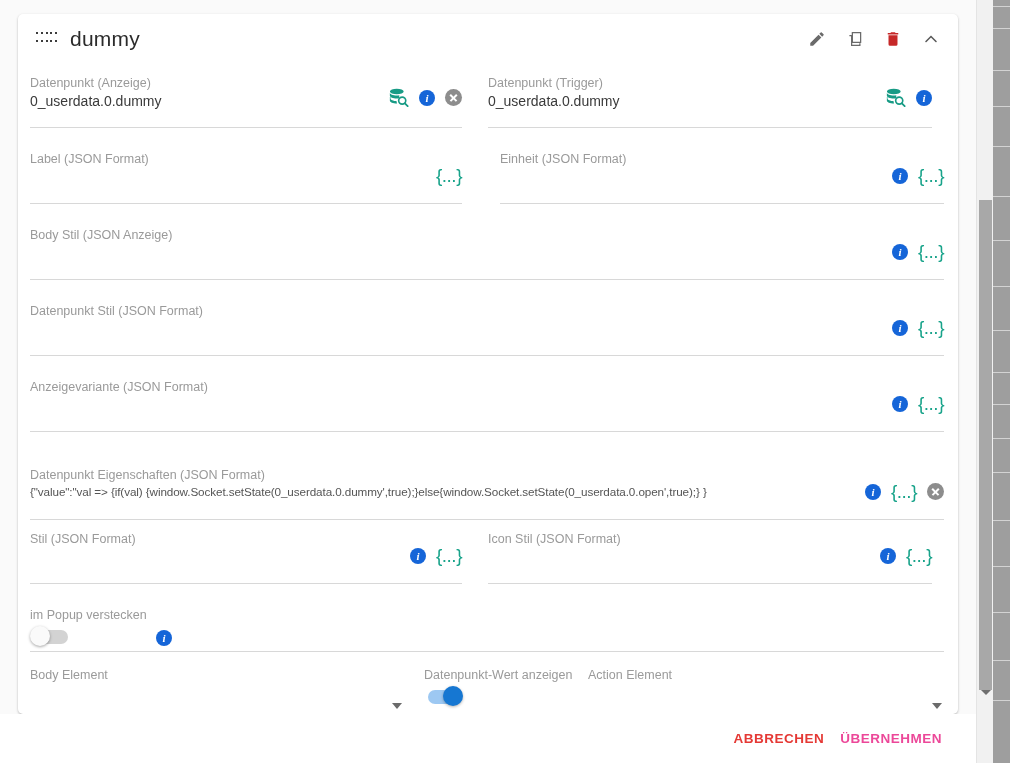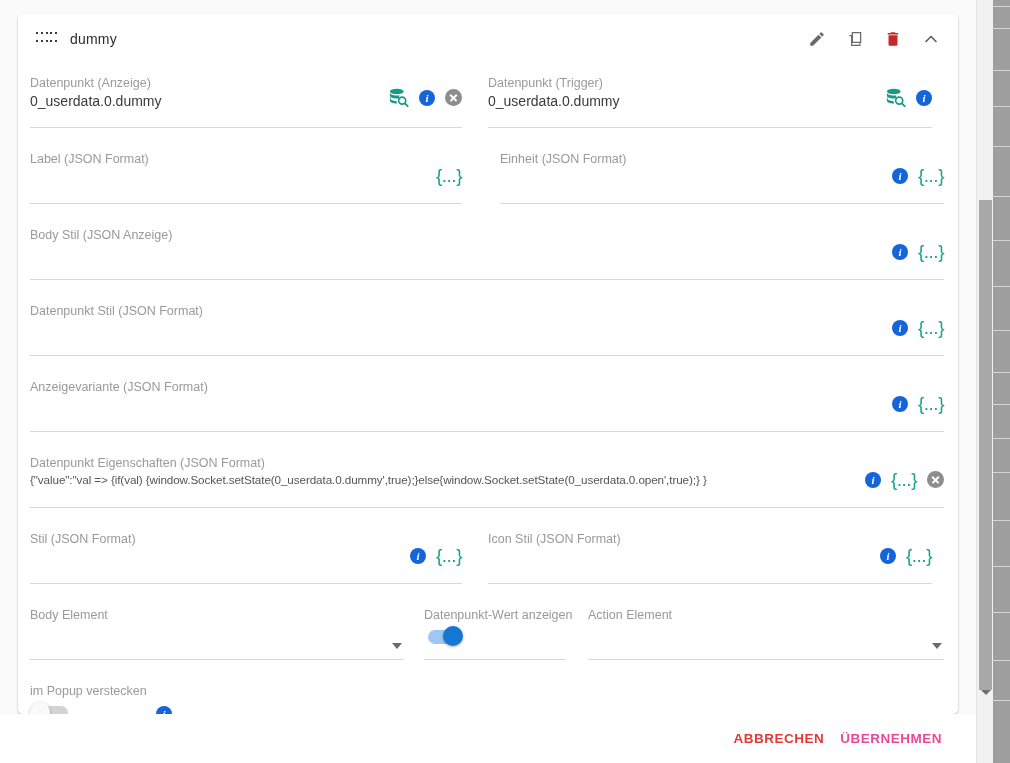--- a/index.html
+++ b/index.html
@@ -64,21 +64,21 @@
     position: relative; height: 50px;
     display: flex; align-items: center;
     padding: 0 14px 0 18px;
   }
   .drag-handle {
     width: 22px; height: 14px;
     display: grid; grid-template-columns: repeat(5, 1fr); grid-template-rows: repeat(2, 1fr);
     gap: 2px 2px; margin-right: 12px; cursor: move; flex: 0 0 auto;
   }
   .drag-handle i { display: block; width: 2px; height: 2px; background: #3c3c3c; border-radius: 0; }
-  .card-title { font-size: 14px; color: #2b2b2b; letter-spacing: .2px; }
+  .card-title { font-size: 21px; color: #2b2b2b; letter-spacing: .2px; }
   .header-actions { margin-left: auto; display: flex; align-items: center; gap: 12px; }
   .hdr-btn {
     width: 26px; height: 26px; display: flex; align-items: center; justify-content: center;
     cursor: pointer; background: none; border: 0; padding: 0;
   }
 
   
   .form-body { padding: 0 0 0 0; position: relative; }
 
   .row { display: flex; position: relative; }
@@ -349,21 +349,21 @@
               <span class="field-label">Anzeigevariante (JSON Format)</span>
               <span class="field-value"></span>
               <span class="field-icons" style="top:14px;">
                 <span class="ico ico-info">i</span>
                 <span class="ico ico-json">{...}</span>
               </span>
             </div>
           </div>
         </div>
 
-        <div class="row" style="height:76px;">
+        <div class="row" style="height:76px;align-items:flex-end;">
           <div class="field" style="width:940px; padding:12px 14px 0 12px;">
             <div class="field-inner" style="height:52px;">
               <span class="field-label">Datenpunkt Eigenschaften (JSON Format)</span>
               <span class="field-value small">{"value":"val =&gt; {if(val) {window.Socket.setState(0_userdata.0.dummy',true);}else{window.Socket.setState(0_userdata.0.open',true);} }</span>
               <span class="field-icons" style="top:14px;">
                 <span class="ico ico-info">i</span>
                 <span class="ico ico-json">{...}</span>
                 <span class="ico ico-clear"></span>
               </span>
             </div>
@@ -382,69 +382,69 @@
             </div>
           </div>
           <div class="field" style="width:470px; padding:12px 14px 0 12px;">
             <div class="field-inner" style="height:52px;">
               <span class="field-label">Icon Stil (JSON Format)</span>
               <span class="field-value"></span>
               <span class="field-icons" style="top:14px;">
                 <span class="ico ico-info">i</span>
                 <span class="ico ico-json">{...}</span>
               </span>
-            </div>
-          </div>
-        </div>
-
-        <div class="row" style="height:76px;">
-          <div class="field select-field" style="width:400px; padding:12px 14px 0 12px;">
-            <div class="field-inner" style="height:52px;">
-              <span class="field-label">Body Element</span>
-              <span class="field-value"></span>
-              <span class="select-arrow"></span>
-            </div>
-          </div>
-
-          <div class="field" style="width:158px; padding:12px 10px 0 6px;">
-            <div class="field-inner" style="height:52px;">
-              <span class="field-label">Datenpunkt-Wert anzeigen</span>
-              <span style="position:absolute; left:0; top:18px;">
-                <span class="toggle on">
-                  <span class="track"></span><span class="knob"></span>
-                </span>
-              </span>
-            </div>
-          </div>
-
-          <div class="field select-field" style="width:382px; padding:12px 14px 0 12px;">
-            <div class="field-inner" style="height:52px;">
-              <span class="field-label">Action Element</span>
-              <span class="field-value"></span>
-              <span class="select-arrow"></span>
             </div>
           </div>
         </div>
 
         <div class="row" style="height:60px;">
           <div class="field" style="width:940px; padding:12px 14px 0 12px;">
             <div class="field-inner" style="height:44px;">
               <span class="field-label">im Popup verstecken</span>
               <span style="position:absolute; left:0; top:18px;">
                 <span class="toggle">
                   <span class="track"></span><span class="knob"></span>
                 </span>
               </span>
               <span style="position:absolute; left:126px; top:20px;">
                 <span class="ico ico-info">i</span>
               </span>
             </div>
           </div>
         </div>
 
+        <div class="row" style="height:76px;">
+          <div class="field select-field" style="width:400px; padding:12px 14px 0 12px;">
+            <div class="field-inner" style="height:52px;">
+              <span class="field-label">Body Element</span>
+              <span class="field-value"></span>
+              <span class="select-arrow"></span>
+            </div>
+          </div>
+
+          <div class="field" style="width:158px; padding:12px 10px 0 6px;">
+            <div class="field-inner" style="height:52px;">
+              <span class="field-label">Datenpunkt-Wert anzeigen</span>
+              <span style="position:absolute; left:0; top:18px;">
+                <span class="toggle on">
+                  <span class="track"></span><span class="knob"></span>
+                </span>
+              </span>
+            </div>
+          </div>
+
+          <div class="field select-field" style="width:382px; padding:12px 14px 0 12px;">
+            <div class="field-inner" style="height:52px;">
+              <span class="field-label">Action Element</span>
+              <span class="field-value"></span>
+              <span class="select-arrow"></span>
+            </div>
+          </div>
+        </div>
+
       </div>
     </div>
 
     <div class="dialog-footer">
       <button class="btn-text btn-cancel">ABBRECHEN</button>
       <button class="btn-text btn-apply">ÜBERNEHMEN</button>
     </div>
 
   </div>
 </div>

